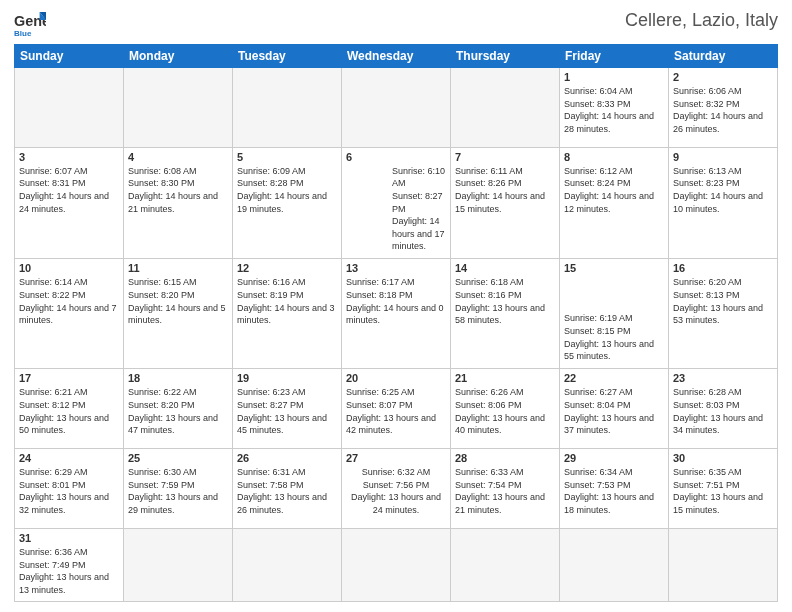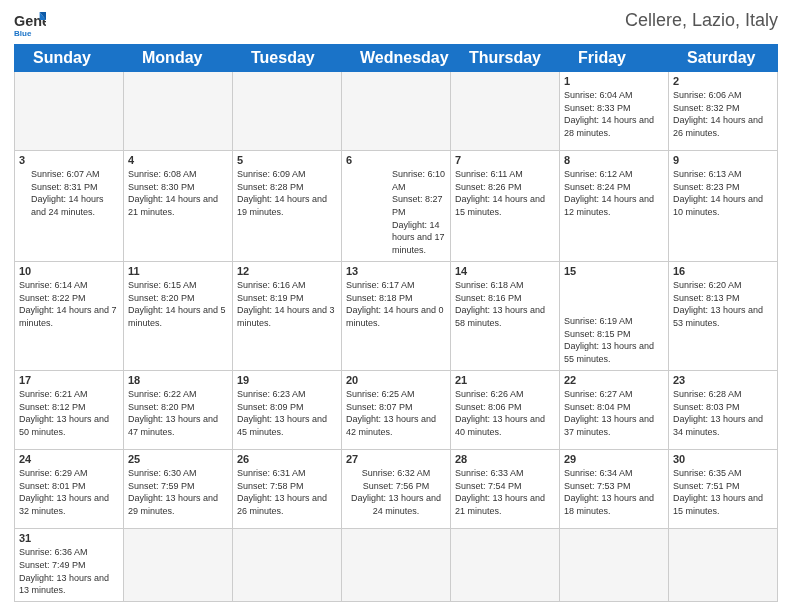--- a/index.html
+++ b/index.html
@@ -48,23 +48,23 @@
     .calendar {
       flex: 1;
       border: 1px solid #ccc;
       border-collapse: collapse;
       width: 100%;
       table-layout: fixed;
     }
     .calendar th {
       background: #1a73c8;
       color: #fff;
-      font-size: 16px;
+      font-size: 12px;
       font-weight: bold;
-      padding: 4px 18px;
+      padding: 4px 5px;
       border: 1px solid #1a73c8;
       text-align: left;
     }
     .calendar td {
       border: 1px solid #ccc;
       vertical-align: top;
       padding: 3px 4px;
       font-size: 9px;
       color: #333;
       background: #fff;
@@ -132,21 +132,21 @@
           <td>
             <span class="day-num">2</span>
             <div class="day-info" style="white-space: pre-line;">Sunrise: 6:06 AM
 Sunset: 8:32 PM
 Daylight: 14 hours and 26 minutes.</div>
           </td>
         </tr>
         <tr>
           <td>
             <span class="day-num">3</span>
-            <div class="day-info" style="white-space: pre-line; margin-left: 12px;">Sunrise: 6:07 AM
+            <div class="day-info" style="white-space: pre-line;">Sunrise: 6:07 AM
 Sunset: 8:31 PM
 Daylight: 14 hours and 24 minutes.</div>
           </td>
           <td>
             <span class="day-num">4</span>
             <div class="day-info" style="white-space: pre-line;">Sunrise: 6:08 AM
 Sunset: 8:30 PM
 Daylight: 14 hours and 21 minutes.</div>
           </td>
           <td>
@@ -233,21 +233,21 @@
           </td>
           <td>
             <span class="day-num">18</span>
             <div class="day-info" style="white-space: pre-line;">Sunrise: 6:22 AM
 Sunset: 8:20 PM
 Daylight: 13 hours and 47 minutes.</div>
           </td>
           <td>
             <span class="day-num">19</span>
             <div class="day-info" style="white-space: pre-line;">Sunrise: 6:23 AM
-Sunset: 8:09 PM
+Sunset: 8:27 PM
 Daylight: 13 hours and 45 minutes.</div>
           </td>
           <td>
             <span class="day-num">20</span>
             <div class="day-info" style="white-space: pre-line;">Sunrise: 6:25 AM
 Sunset: 8:07 PM
 Daylight: 13 hours and 42 minutes.</div>
           </td>
           <td>
             <span class="day-num">21</span>

